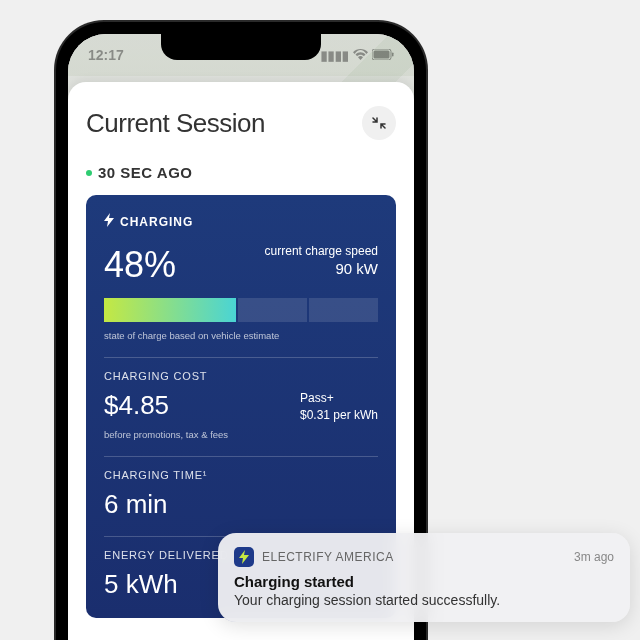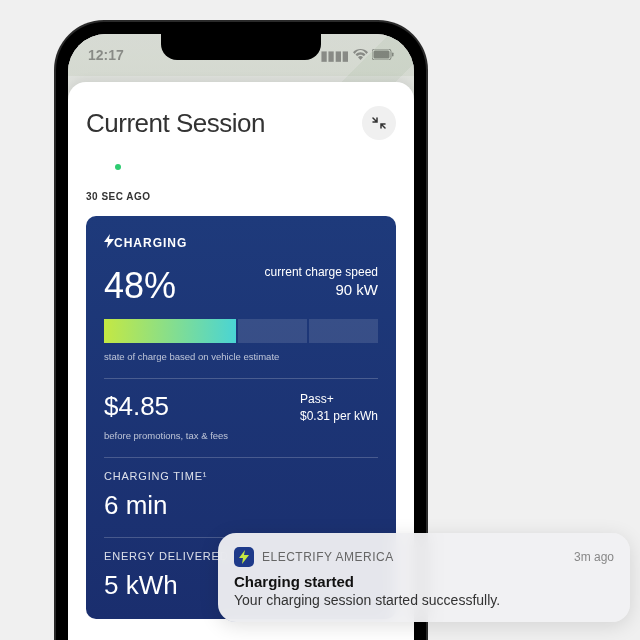--- a/index.html
+++ b/index.html
@@ -40,28 +40,28 @@
   position: absolute; top: 48px; left: 0; right: 0; bottom: 0;
   background: #fff; border-radius: 18px 18px 0 0;
   padding: 24px 18px 0;
   box-shadow: 0 -2px 10px rgba(0,0,0,0.08);
 }
 .sheet-header { display: flex; justify-content: space-between; align-items: center; margin-bottom: 24px; gap: 16px; }
 .sheet-title { font-size: 26px; font-weight: 400; color: #333; letter-spacing: -0.5px; }
 .collapse-btn { width: 34px; height: 34px; border-radius: 50%; background: #f0f0f0; display: flex; align-items: center; justify-content: center; }
 .sub-row { display: flex; justify-content: space-between; align-items: center; margin-bottom: 14px; }
 .sub-text { font-size: 13px; color: #444; }
-.time-badge { display: flex; align-items: center; gap: 21px; font-size: 10px; font-weight: 700; color: #333; letter-spacing: 0.5px; flex-direction: column; }
+.time-badge { display: flex; align-items: center; gap: 6px; font-size: 15px; font-weight: 700; color: #333; letter-spacing: 0.5px; }
 .green-dot { width: 6px; height: 6px; background: #2ecc71; border-radius: 50%; }
 
 .card {
   background: linear-gradient(180deg, #1e3a7b 0%, #1a2e6e 100%);
   border-radius: 10px; padding: 18px; color: #fff;
 }
-.charging-label { font-size: 12px; font-weight: 600; letter-spacing: 1px; display: flex; align-items: center; margin-bottom: 14px; }
+.charging-label { font-size: 12px; font-weight: 600; letter-spacing: 1px; display: flex; align-items: center; gap: 6px; margin-bottom: 14px; }
 .row-split { display: flex; justify-content: space-between; }
 .big-pct { font-size: 36px; font-weight: 300; }
 .speed-block { text-align: right; font-size: 12px; }
 .speed-val { font-size: 15px; font-weight: 400; margin-top: 2px; }
 .progress { margin-top: 12px; height: 24px; display: flex; gap: 2px; }
 .progress-fill { flex: 0 0 48%; background: linear-gradient(90deg, #c4e843, #4ad4d4); }
 .progress-seg { flex: 1; background: rgba(255,255,255,0.12); }
 .fine-print { font-size: 9.5px; color: rgba(255,255,255,0.7); margin-top: 8px; }
 .divider { border-top: 1px solid rgba(255,255,255,0.2); margin: 16px 0 12px; }
 .section-label { font-size: 11px; letter-spacing: 0.8px; color: rgba(255,255,255,0.85); margin-bottom: 8px; }
@@ -140,20 +140,21 @@
           </div>
         </div>
         <div class="progress">
           <div class="progress-fill"></div>
           <div class="progress-seg"></div>
           <div class="progress-seg"></div>
         </div>
         <div class="fine-print">state of charge based on vehicle estimate</div>
 
         <div class="divider"></div>
+        <div class="section-label">CHARGING COST</div>
         <div class="row-split" style="align-items:flex-start">
           <div>
             <div class="section-val">$4.85</div>
             <div class="fine-print">before promotions, tax &amp; fees</div>
           </div>
           <div class="plan-block">
             <div>Pass+</div>
             <div>$0.31 per kWh</div>
           </div>
         </div>

